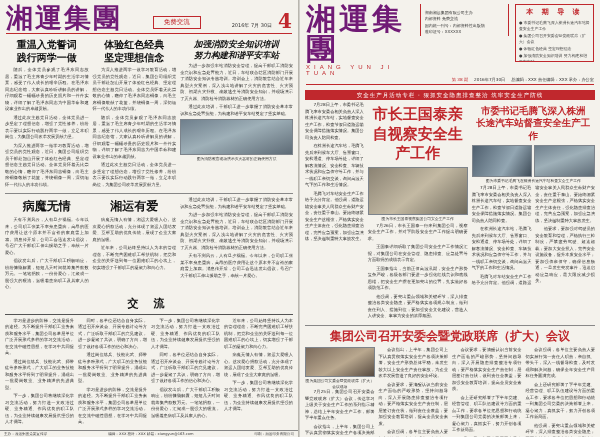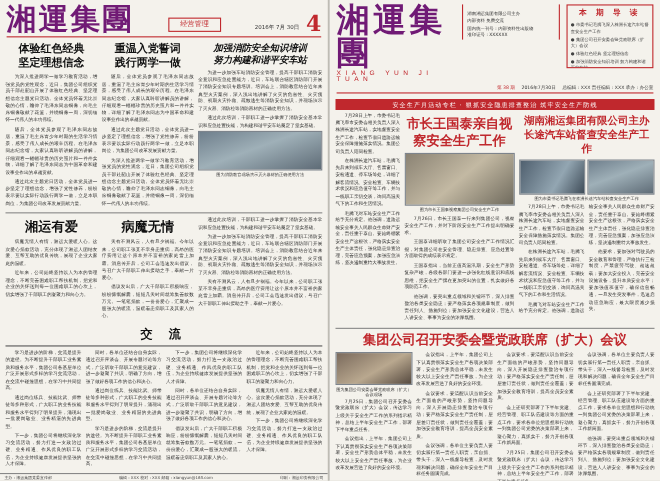--- a/index.html
+++ b/index.html
@@ -59,21 +59,21 @@
   }
   .hl-xl{font-size:12px;}
   .hl-l{font-size:10px;}
   .hl-m{font-size:8.5px;font-style:italic;}
   .body{
     font-size:4.2px;line-height:1.55;color:#2b2b2b;text-align:justify;
     word-break:break-all;
   }
   .body p{margin:0 0 2px 0;text-indent:2em;}
   .sec-title{
-    font-family:Liberation Serif, serif;
+    font-family:Liberation Sans, sans-serif;
     font-weight:bold;font-size:11px;text-align:center;color:#111;
     letter-spacing:6px;margin:3px 0;
   }
   .divider{border-top:1px solid #888;margin:3px 5px;}
 
   
   .photo{
     background:#8e9aa4;position:relative;overflow:hidden;
     border:1px solid #7d848c;
   }
@@ -117,74 +117,74 @@
 </style>
 </head>
 <body>
 
 <div class="page" id="page-left">
 
   <div class="masthead">
     <div class="mast-row">
       <div class="mast-title">湘運集團</div>
       <div style="text-align:center;flex:1;">
-        <div class="mast-banner">经营管理</div>
+        <div class="mast-banner">免费交流</div>
       </div>
       <div class="mast-meta">2016年 7月 30日</div>
       <div class="big-num" style="margin-left:6px;">4</div>
     </div>
     <div class="rule-red"></div>
   </div>
 
   <div class="cols">
+    <div class="col">
+      <div class="hl hl-l" style="white-space:pre-line;">重温入党誓词
+践行两学一做</div>
+      <div class="body">
+        <p>随后，全体党员参观了毛泽东同志故居，重温了毛主席青少年时期的生活学习情景，感受了伟人成长的艰辛历程。在毛泽东同志纪念馆，大家认真聆听讲解员的讲解，仔细观看一幅幅珍贵的历史照片和一件件实物，详细了解了毛泽东同志为中国革命和建设事业作出的卓越贡献。</p>
+        <p>通过此次主题党日活动，全体党员进一步坚定了理想信念，增强了党性修养，纷纷表示要以实际行动践行两学一做，立足本职岗位，为集团公司改革发展贡献力量。</p>
+        <p>为深入推进两学一做学习教育活动，增强党员的党性观念，近日，集团公司组织党员干部赴韶山开展了体验红色经典、坚定理想信念主题党日活动。全体党员怀着无比崇敬的心情，瞻仰了毛泽东同志铜像，向毛主席铜像敬献了花篮，并绕铜像一周，深切缅怀一代伟人的丰功伟绩。</p>
+      </div>
+    </div>
     <div class="col">
       <div class="hl hl-l" style="white-space:pre-line;">体验红色经典
 坚定理想信念</div>
       <div class="body">
         <p>为深入推进两学一做学习教育活动，增强党员的党性观念，近日，集团公司组织党员干部赴韶山开展了体验红色经典、坚定理想信念主题党日活动。全体党员怀着无比崇敬的心情，瞻仰了毛泽东同志铜像，向毛主席铜像敬献了花篮，并绕铜像一周，深切缅怀一代伟人的丰功伟绩。</p>
         <p>随后，全体党员参观了毛泽东同志故居，重温了毛主席青少年时期的生活学习情景，感受了伟人成长的艰辛历程。在毛泽东同志纪念馆，大家认真聆听讲解员的讲解，仔细观看一幅幅珍贵的历史照片和一件件实物，详细了解了毛泽东同志为中国革命和建设事业作出的卓越贡献。</p>
         <p>通过此次主题党日活动，全体党员进一步坚定了理想信念，增强了党性修养，纷纷表示要以实际行动践行两学一做，立足本职岗位，为集团公司改革发展贡献力量。</p>
       </div>
     </div>
-    <div class="col">
-      <div class="hl hl-l" style="white-space:pre-line;">重温入党誓词
-践行两学一做</div>
-      <div class="body">
-        <p>随后，全体党员参观了毛泽东同志故居，重温了毛主席青少年时期的生活学习情景，感受了伟人成长的艰辛历程。在毛泽东同志纪念馆，大家认真聆听讲解员的讲解，仔细观看一幅幅珍贵的历史照片和一件件实物，详细了解了毛泽东同志为中国革命和建设事业作出的卓越贡献。</p>
-        <p>通过此次主题党日活动，全体党员进一步坚定了理想信念，增强了党性修养，纷纷表示要以实际行动践行两学一做，立足本职岗位，为集团公司改革发展贡献力量。</p>
-        <p>为深入推进两学一做学习教育活动，增强党员的党性观念，近日，集团公司组织党员干部赴韶山开展了体验红色经典、坚定理想信念主题党日活动。全体党员怀着无比崇敬的心情，瞻仰了毛泽东同志铜像，向毛主席铜像敬献了花篮，并绕铜像一周，深切缅怀一代伟人的丰功伟绩。</p>
-      </div>
-    </div>
     <div class="col" style="flex:1.35">
       <div class="hl hl-m" style="white-space:pre-line;">加强消防安全知识培训
 努力构建和谐平安车站</div>
       <div class="body">
         <p>为进一步加强车站消防安全管理，提高干部职工消防安全意识和应急处置能力，近日，车站联合辖区消防部门开展了消防安全知识专题培训。培训会上，消防教官结合近年来典型火灾案例，深入浅出地讲解了火灾的危害性、火灾预防、初期火灾扑救、疏散逃生等消防安全知识，并现场演示了灭火器、消防栓等消防器材的正确使用方法。</p>
         <p>通过此次培训，干部职工进一步掌握了消防安全基本常识和应急处置技能，为构建和谐平安车站奠定了坚实基础。</p>
       </div>
       <div class="photo p1" style="height:34px;margin-top:2px;"></div>
       <div class="photo-cap">图为消防教官现场演示灭火器材的正确使用方法</div>
     </div>
   </div>
 
   <div class="divider"></div>
 
   <div class="cols">
     <div class="col">
+      <div class="hl hl-xl">病魔无情</div>
+      <div class="body">
+        <p>天有不测风云，人有旦夕祸福。今年以来，公司职工张某不幸身患重病，高昂的医疗费用让这个原本并不富裕的家庭雪上加霜。消息传开后，公司工会迅速发出倡议，号召广大干部职工伸出援助之手，奉献一片爱心。</p>
+        <p>倡议发出后，广大干部职工积极响应，纷纷慷慨解囊，短短几天时间就筹集善款数万元。一笔笔捐款，一份份爱心，汇聚成一股强大的暖流，温暖着患病职工及其家人的心。</p>
+      </div>
+    </div>
+    <div class="col">
       <div class="hl hl-xl">湘运有爱</div>
       <div class="body">
         <p>病魔无情人有情，湘运大爱暖人心。这次爱心捐款活动，充分体现了湘运人团结友爱、互帮互助的优良传统，展现了企业大家庭的温暖。</p>
         <p>近年来，公司始终坚持以人为本的管理理念，不断完善困难职工帮扶机制，把党和企业的关怀送到每一位困难职工的心坎上，切实增强了干部职工的凝聚力和向心力。</p>
-      </div>
-    </div>
-    <div class="col">
-      <div class="hl hl-xl">病魔无情</div>
-      <div class="body">
-        <p>天有不测风云，人有旦夕祸福。今年以来，公司职工张某不幸身患重病，高昂的医疗费用让这个原本并不富裕的家庭雪上加霜。消息传开后，公司工会迅速发出倡议，号召广大干部职工伸出援助之手，奉献一片爱心。</p>
-        <p>倡议发出后，广大干部职工积极响应，纷纷慷慨解囊，短短几天时间就筹集善款数万元。一笔笔捐款，一份份爱心，汇聚成一股强大的暖流，温暖着患病职工及其家人的心。</p>
       </div>
     </div>
     <div class="col" style="flex:1.35">
       <div class="body">
         <p>通过此次培训，干部职工进一步掌握了消防安全基本常识和应急处置技能，为构建和谐平安车站奠定了坚实基础。</p>
         <p>为进一步加强车站消防安全管理，提高干部职工消防安全意识和应急处置能力，近日，车站联合辖区消防部门开展了消防安全知识专题培训。培训会上，消防教官结合近年来典型火灾案例，深入浅出地讲解了火灾的危害性、火灾预防、初期火灾扑救、疏散逃生等消防安全知识，并现场演示了灭火器、消防栓等消防器材的正确使用方法。</p>
         <p>天有不测风云，人有旦夕祸福。今年以来，公司职工张某不幸身患重病，高昂的医疗费用让这个原本并不富裕的家庭雪上加霜。消息传开后，公司工会迅速发出倡议，号召广大干部职工伸出援助之手，奉献一片爱心。</p>
       </div>
     </div>
   </div>
@@ -266,33 +266,33 @@
   <div class="cols">
     <div class="col">
       <div class="body">
         <p>7月28日上午，市委书记毛腾飞率市安委会相关负责人深入株洲长途汽车站，实地督查安全生产工作，检查节假日道路运输安全保障措施落实情况。集团公司负责人陪同检查。</p>
         <p>在株洲长途汽车站，毛腾飞先后来到候车大厅、售票窗口、安检通道、停车场等处，详细了解客流情况、安全检查、车辆技术状况和应急值守等工作，并与一线职工亲切交谈，询问高温天气下的工作和生活情况。</p>
         <p>毛腾飞对车站安全生产工作给予充分肯定。他强调，道路运输安全事关人民群众生命财产安全，责任重于泰山。要始终绷紧安全生产这根弦，严格落实安全生产主体责任，强化隐患排查治理，完善应急预案，加强应急演练，坚决遏制重特大事故发生。</p>
       </div>
     </div>
 
     <div class="col" style="flex:1.7">
-      <div class="headline-red-big" style="font-size:12px;white-space:pre-line;">市长王国泰亲自视察安全生产工作</div>
+      <div class="headline-red-big" style="font-size:15px;white-space:pre-line;">市长王国泰亲自视察安全生产工作</div>
       <div class="photo p2" style="height:46px;"></div>
       <div class="photo-cap">图为市长王国泰视察集团公司安全生产工作</div>
       <div class="body" style="margin-top:2px;">
         <p>7月26日，市长王国泰一行来到集团公司，视察安全生产工作，并对下阶段安全生产工作提出明确要求。</p>
         <p>王国泰详细听取了集团公司安全生产工作情况汇报，对集团公司在安全管理、隐患排查、应急处置等方面取得的成绩表示肯定。</p>
         <p>王国泰指出，当前正值高温汛期，安全生产形势复杂严峻，各级各部门要进一步强化红线意识和底线思维，把安全生产摆在更加突出的位置，扎实做好各项防范工作。</p>
         <p>他强调，要突出重点领域和关键环节，深入排查整治各类安全隐患；要严格落实各项规章制度，做到责任到人、措施到位；要加强安全文化建设，营造人人讲安全、事事为安全的浓厚氛围。</p>
       </div>
     </div>
 
     <div class="col" style="flex:2.1">
-      <div class="headline-red-big" style="font-size:9.5px;white-space:pre-line;">湖南湘运集团有限公司主办
+      <div class="headline-red-big" style="font-size:9.5px;white-space:pre-line;">市委书记毛腾飞深入株洲
 长途汽车站督查安全生产工作</div>
       <div style="display:flex;gap:2px;">
         <div class="photo p3" style="height:30px;flex:1;"></div>
         <div class="photo p1" style="height:30px;flex:1;"></div>
       </div>
       <div class="photo-cap">图为市委书记毛腾飞在株洲长途汽车站检查安全生产工作</div>
       <div class="body" style="margin-top:2px;column-count:2;column-gap:4px;">
         <p>7月28日上午，市委书记毛腾飞率市安委会相关负责人深入株洲长途汽车站，实地督查安全生产工作，检查节假日道路运输安全保障措施落实情况。集团公司负责人陪同检查。</p>
         <p>在株洲长途汽车站，毛腾飞先后来到候车大厅、售票窗口、安检通道、停车场等处，详细了解客流情况、安全检查、车辆技术状况和应急值守等工作，并与一线职工亲切交谈，询问高温天气下的工作和生活情况。</p>
         <p>毛腾飞对车站安全生产工作给予充分肯定。他强调，道路运输安全事关人民群众生命财产安全，责任重于泰山。要始终绷紧安全生产这根弦，严格落实安全生产主体责任，强化隐患排查治理，完善应急预案，加强应急演练，坚决遏制重特大事故发生。</p>

